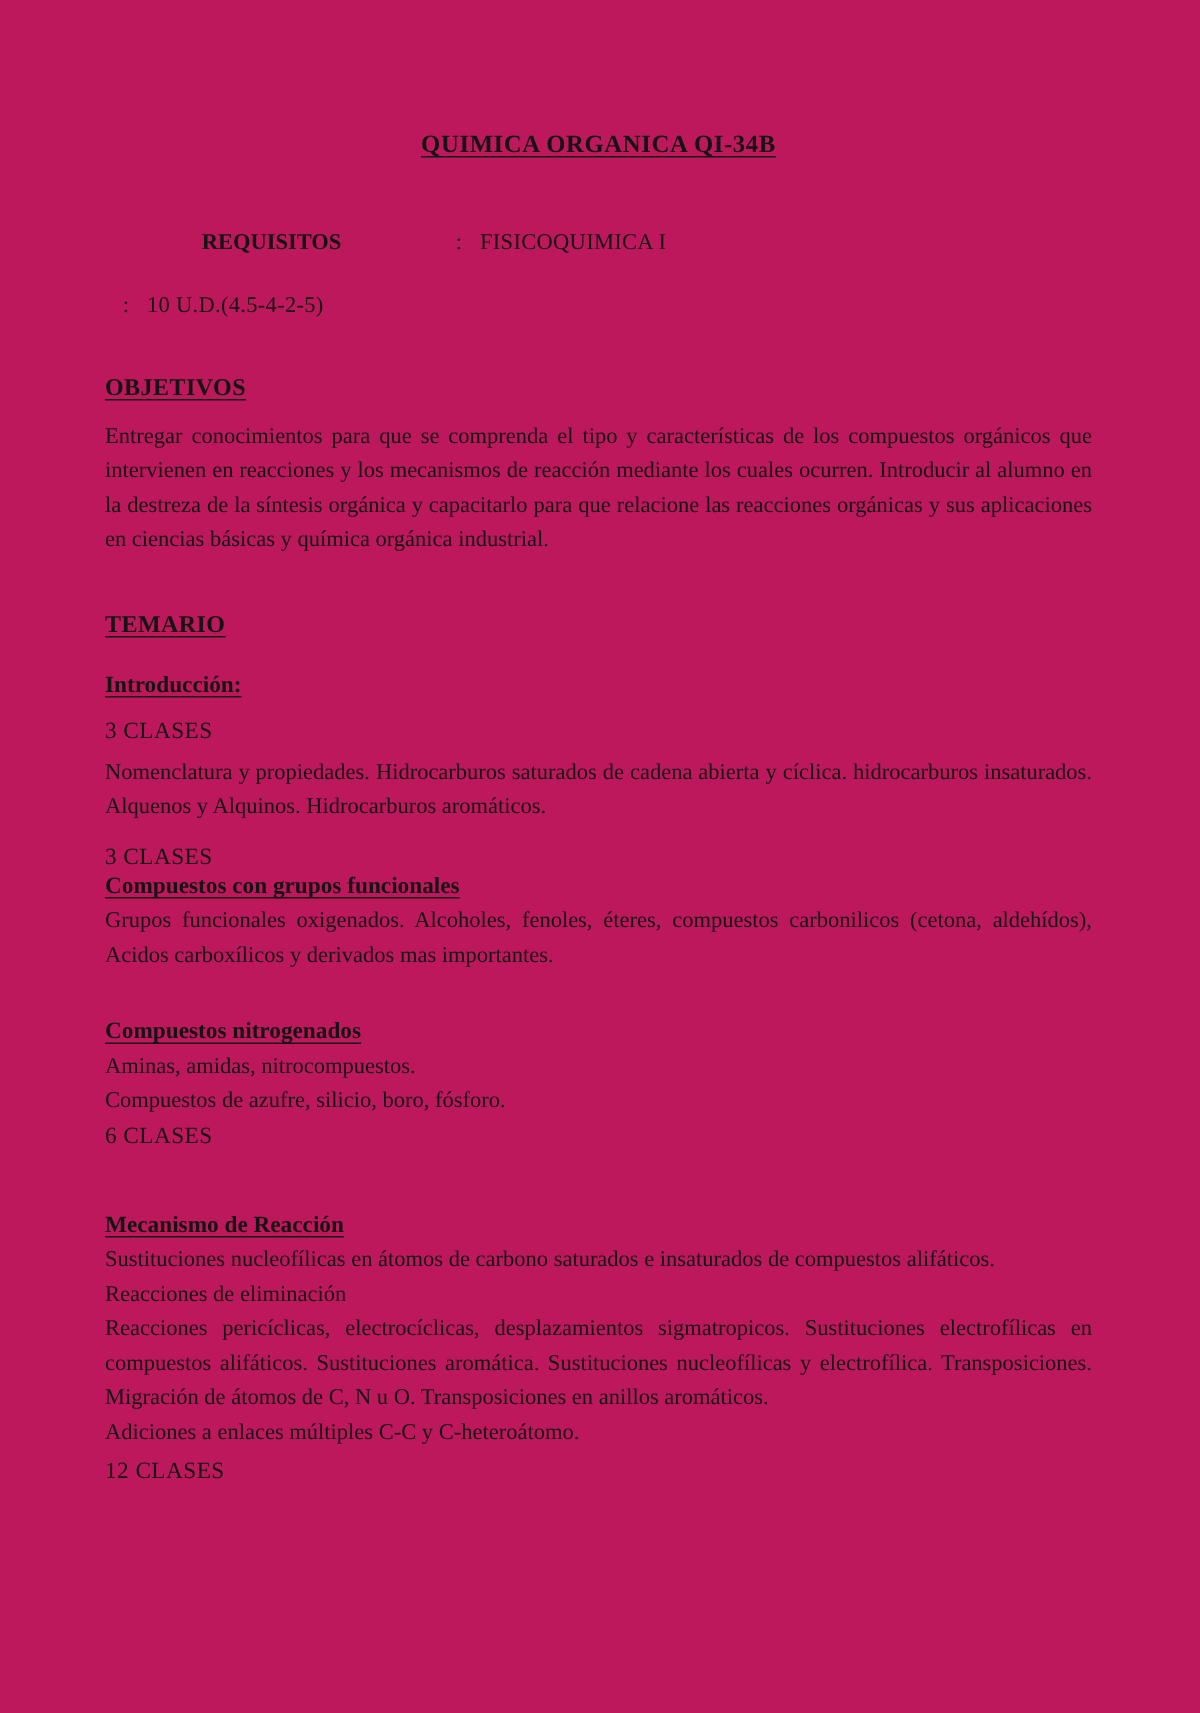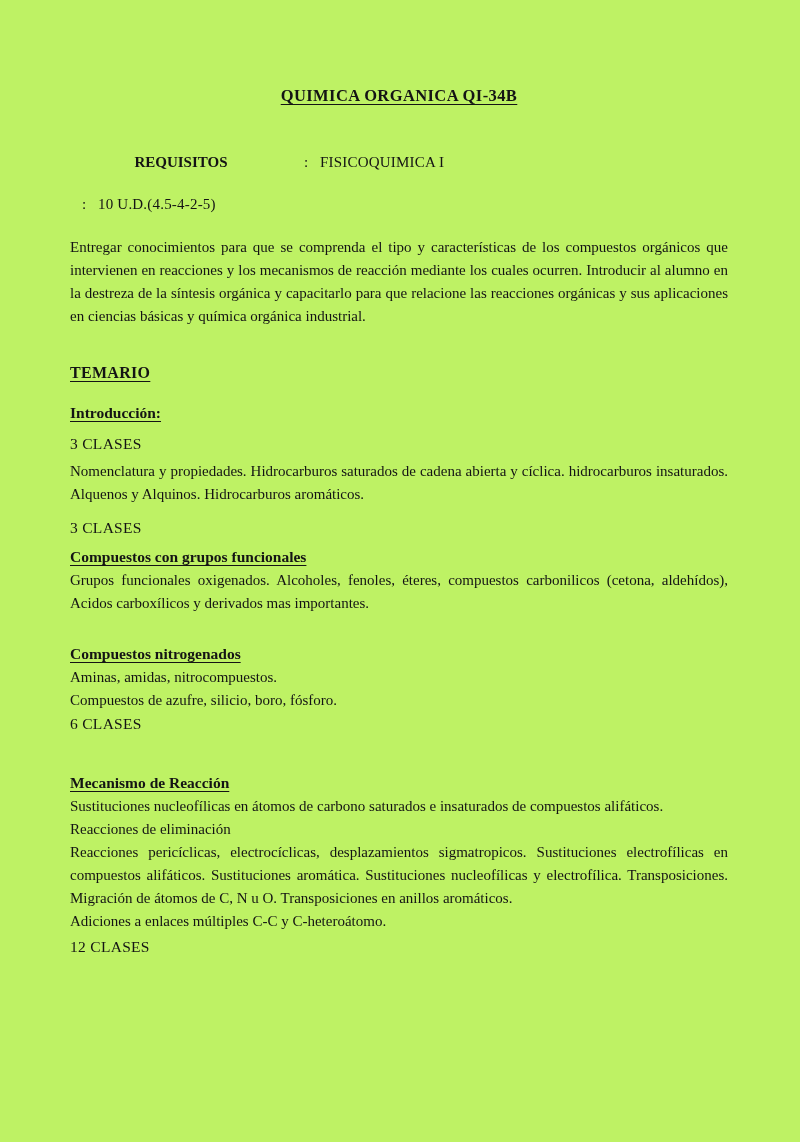--- a/index.html
+++ b/index.html
@@ -12,21 +12,21 @@
     background: #fbfbf8;
     color: #141414;
     font-family: "Liberation Serif", "DejaVu Serif", serif;
     -webkit-font-smoothing: antialiased;
   }
   .page {
     box-sizing: border-box;
     width: 800px;
     min-height: 1142px;
     padding: 86px 72px 60px 70px;
-    background: #bef264;
+    background: #be185d;
   }
   .doc-title {
     margin: 0 0 46px 0;
     text-align: center;
     font-size: 16.5px;
     font-weight: bold;
     letter-spacing: 0.4px;
     text-decoration: underline;
     text-underline-offset: 3px;
   }
@@ -100,35 +100,36 @@
       <span class="field-label">REQUISITOS</span>
       <span class="field-sep">:</span>
       <span class="field-value">FISICOQUIMICA  I</span>
     </div>
     <div class="field-row">
       <span class="field-sep">:</span>
       <span class="field-value">10 U.D.(4.5-4-2-5)</span>
     </div>
   </div>
 
+  <h2 class="section-heading">OBJETIVOS</h2>
   <p class="body-text">Entregar conocimientos para que se comprenda el tipo y características de los compuestos orgánicos que intervienen en reacciones y los mecanismos de reacción mediante los cuales ocurren. Introducir al alumno en la destreza de la síntesis orgánica y capacitarlo para que relacione las reacciones orgánicas y sus aplicaciones en ciencias básicas y química orgánica industrial.</p>
 
   <h2 class="section-heading">TEMARIO</h2>
 
   <section class="topic">
     <h3 class="topic-title">Introducción:</h3>
     <div class="classes-line">3 CLASES</div>
   </section>
 
   <section class="topic" style="margin-top: 6px;">
     <p class="body-text">Nomenclatura y propiedades. Hidrocarburos saturados de cadena abierta y cíclica. hidrocarburos insaturados. Alquenos y Alquinos. Hidrocarburos aromáticos.</p>
     <div class="classes-line">3 CLASES</div>
   </section>
 
-  <section class="topic" style="margin-top: 10px;">
+  <section class="topic" style="margin-top: 0;">
     <h3 class="topic-title">Compuestos con grupos funcionales</h3>
     <p class="body-text">Grupos funcionales oxigenados. Alcoholes, fenoles, éteres, compuestos carbonilicos (cetona, aldehídos), Acidos carboxílicos y derivados mas importantes.</p>
   </section>
 
   <section class="topic" style="margin-top: 30px;">
     <h3 class="topic-title">Compuestos nitrogenados</h3>
     <p class="body-text">Aminas, amidas, nitrocompuestos.</p>
     <p class="body-text">Compuestos de azufre, silicio, boro, fósforo.</p>
     <div class="classes-line" style="margin-top: 2px;">6 CLASES</div>
   </section>

